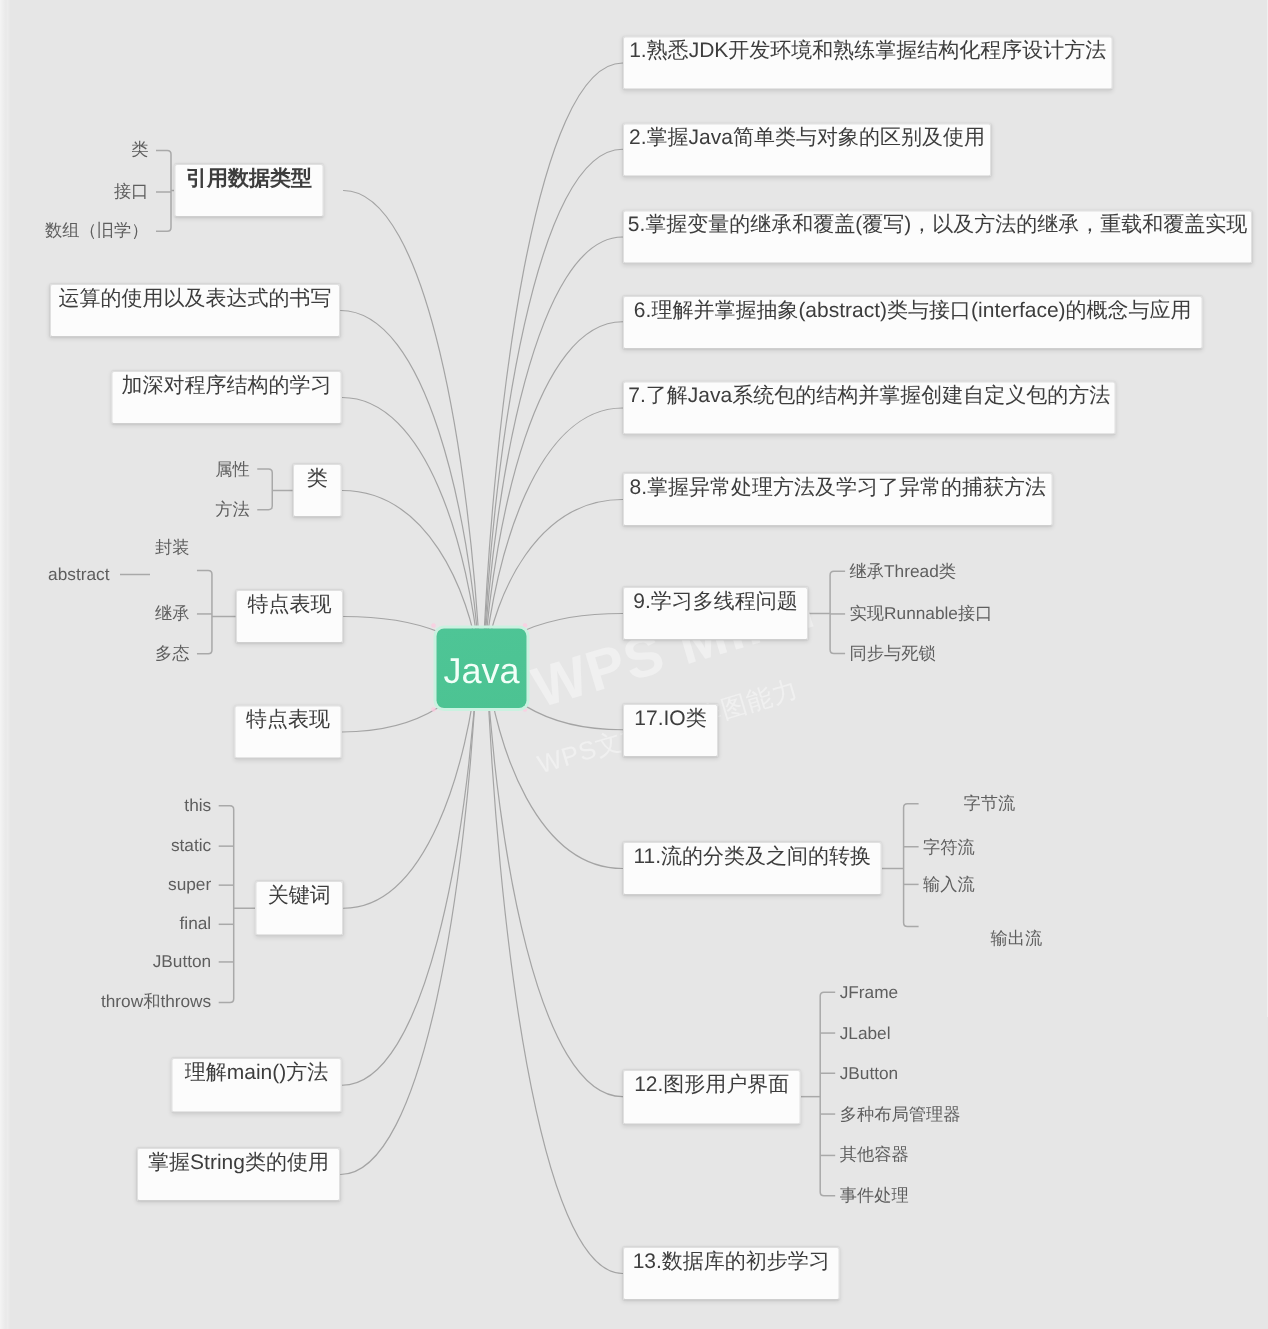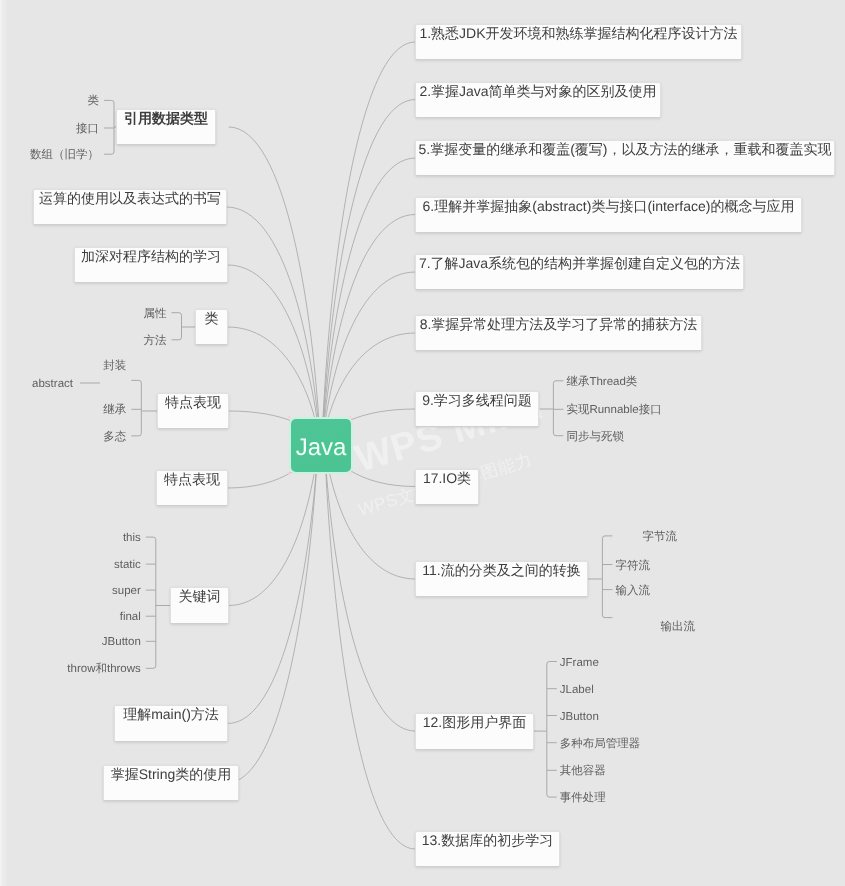--- a/index.html
+++ b/index.html
@@ -153,21 +153,21 @@
     </div>
     <div class="node" style="left: 156px; top: 470px; width: 72px; height: 36px;">
       <span>特点表现</span>
     </div>
     <div class="node" style="left: 170px; top: 587px; width: 59px; height: 37px;">
       <span>关键词</span>
     </div>
     <div class="node" style="left: 114px; top: 705px; width: 114px; height: 37px;">
       <span>理解main()方法</span>
     </div>
-    <div class="node" style="left: 91px; top: 765px; width: 136px; height: 36px; margin-left: 12px;">
+    <div class="node" style="left: 91px; top: 765px; width: 136px; height: 36px;">
       <span>掌握String类的使用</span>
     </div>
   </div>
   <div id="leaflayer">
     <div class="leaf l" style="top: 100.4px; right: 746px;">类</div>
     <div class="leaf l" style="top: 128px; right: 746px;">接口</div>
     <div class="leaf l" style="top: 154.2px; right: 746px;">数组（旧学）</div>
     <div class="leaf l" style="top: 312.7px; right: 678.5px;">属性</div>
     <div class="leaf l" style="top: 339.8px; right: 678.5px;">方法</div>
     <div class="leaf l" style="top: 365px; right: 718.7px;">封装</div>

